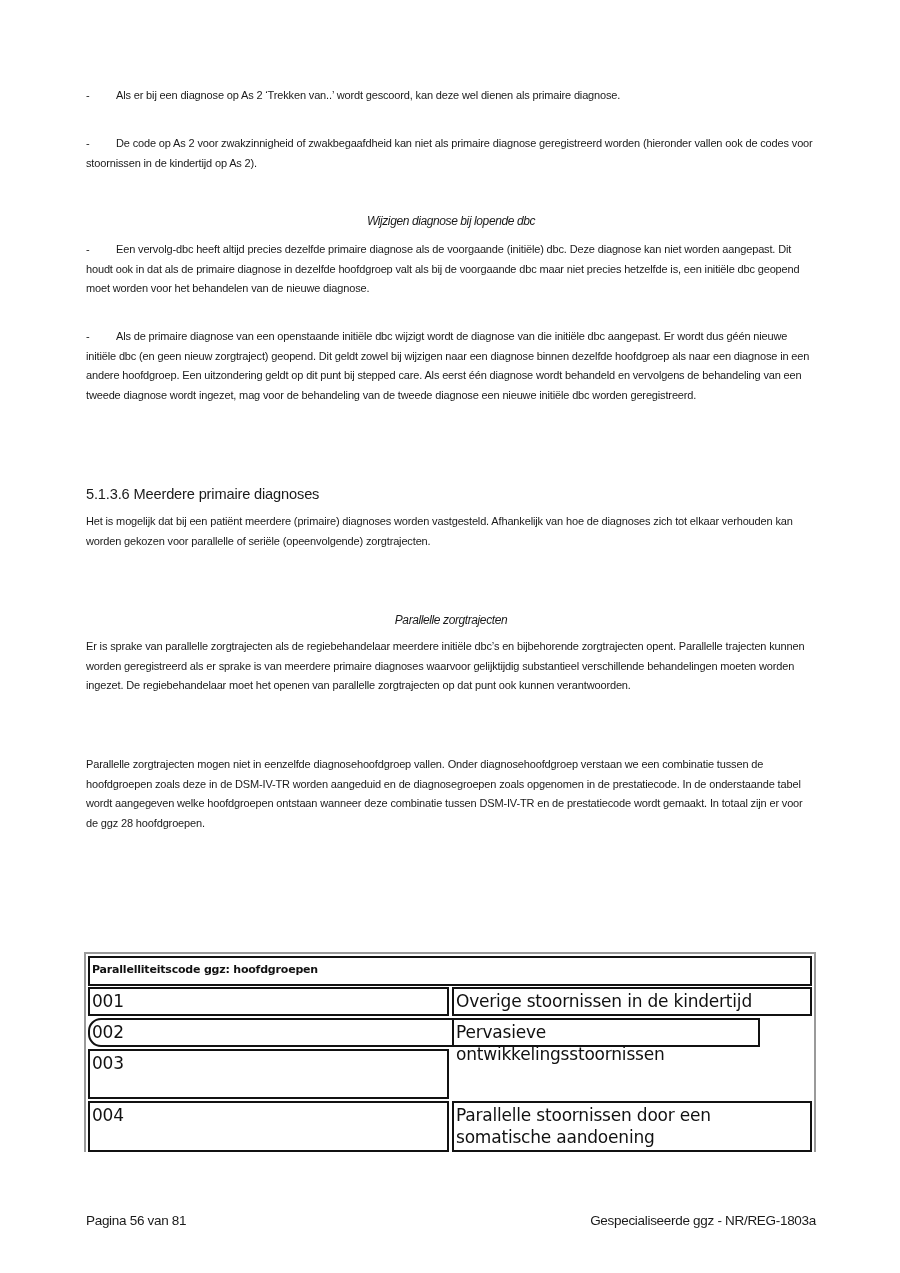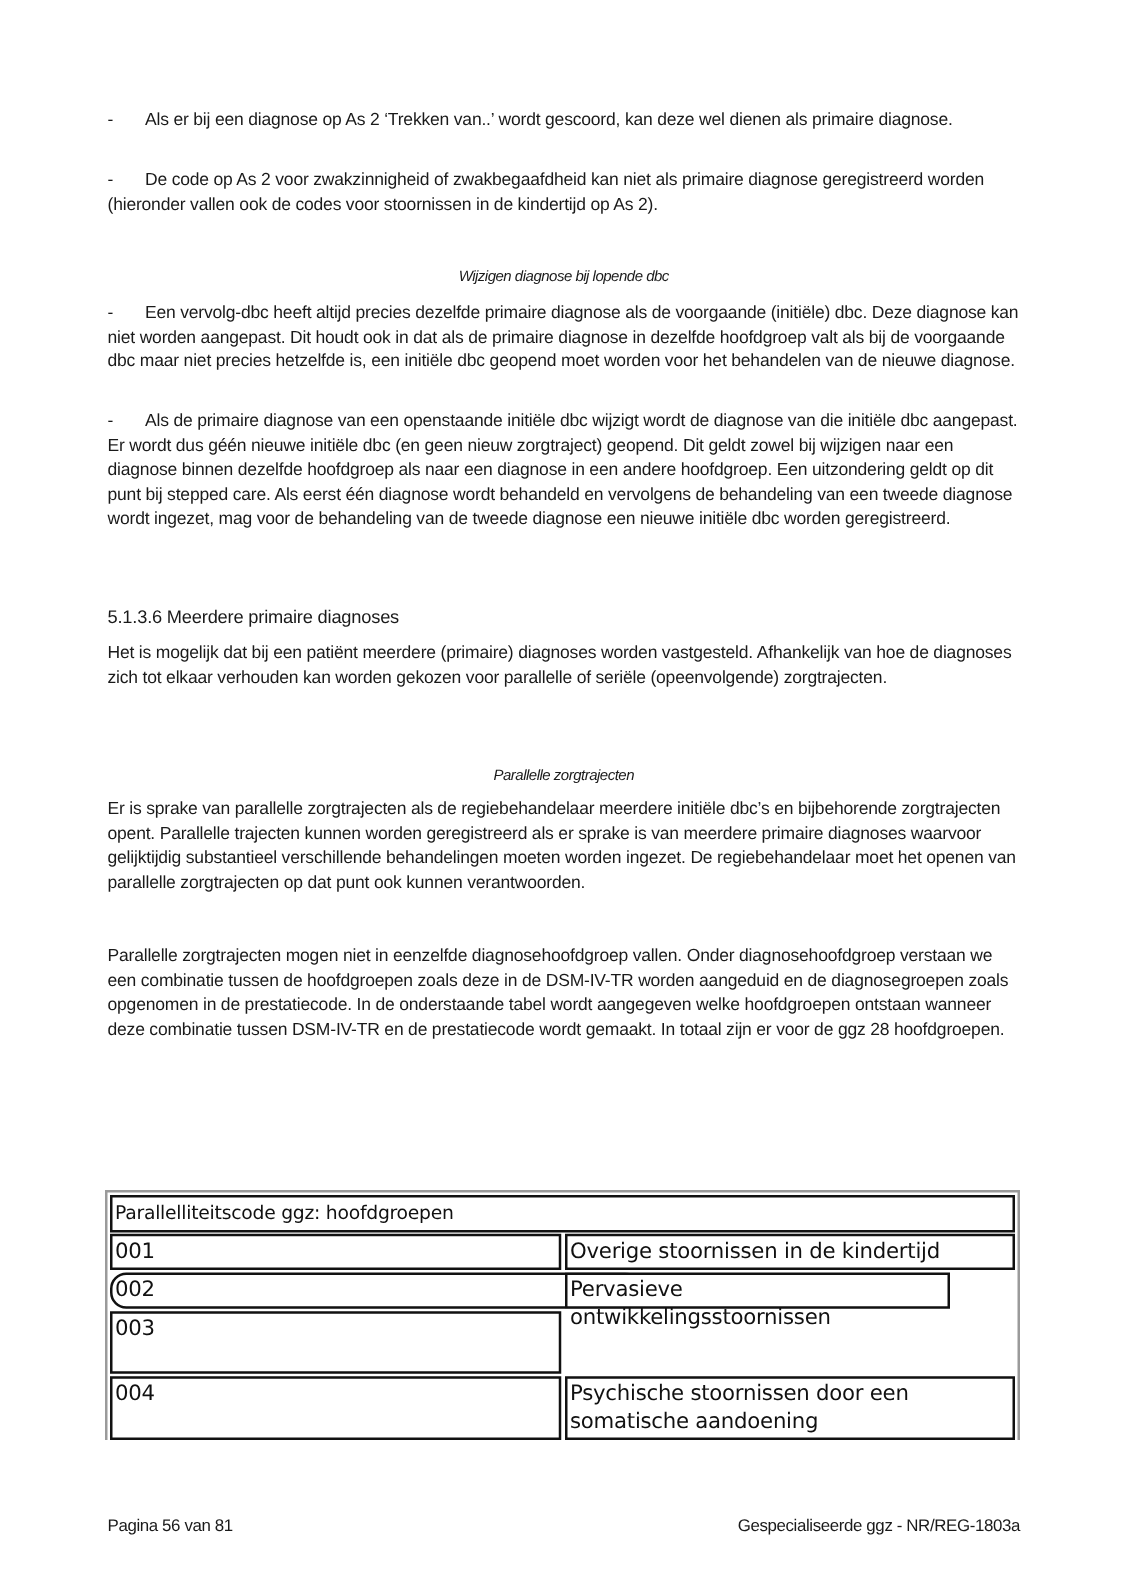--- a/index.html
+++ b/index.html
@@ -1,38 +1,38 @@
 <!DOCTYPE html>
 <html><head>
   <meta charset="utf-8">
   <style>
     html, body { margin: 0; padding: 0; }
     body {
       width: 900px; height: 1273px; background: #ffffff; position: relative;
       font-family: "Liberation Sans", sans-serif; color: #1a1a1a; overflow: hidden;
     }
     .p {
-      font-size: 14px; line-height: 19.6px; margin: 0; letter-spacing: -0.15px;
+      font-size: 11px; line-height: 19.6px; margin: 0; letter-spacing: -0.15px;
       font-family: "Liberation Sans", sans-serif;
     }
     .bullet .dash { display: inline-block; width: 30px; }
     .ital { font-style: italic; font-size: 12px; letter-spacing: -0.4px; text-align: center; }
     .heading { font-size: 14.6px; }
 
     .tbl-wrap {
       position: absolute; left: 84px; top: 952px; width: 732px; height: 200px;
       border-top: 2px solid #9a9a9a; border-left: 2px solid #9a9a9a; border-right: 2px solid #9a9a9a;
       box-sizing: border-box;
     }
     .cell {
       position: absolute; border: 2px solid #111; box-sizing: border-box; background: #fff;
       font-family: "DejaVu Sans", sans-serif; font-size: 17px; line-height: 22px; color: #111;
       padding: 1px 2px; letter-spacing: -0.2px;
     }
-    .cell.hdr { font-weight: normal; font-size: 15px; }
+    .cell.hdr { font-weight: bold; font-size: 11px; }
 
     .footer-left, .footer-right {
       position: absolute; top: 1213px; font-size: 13.5px; letter-spacing: -0.3px;
     }
     .footer-left { left: 86px; }
     .footer-right { right: 84px; }
   </style>
 </head>
 <body>
 
@@ -63,17 +63,17 @@
 
   <div class="cell" style="left:2px;top:33px;width:361px;height:29px;">001</div>
   <div class="cell" style="left:366px;top:33px;width:360px;height:29px;">Overige stoornissen in de kindertijd</div>
 
   <div class="cell" style="left:2px;top:64px;width:425px;height:29px;border-radius:13px;">002</div>
   <div class="cell" style="left:366px;top:64px;width:308px;height:29px;">Pervasieve ontwikkelingsstoornissen</div>
 
   <div class="cell" style="left:2px;top:95px;width:361px;height:50px;">003</div>
 
   <div class="cell" style="left:2px;top:147px;width:361px;height:51px;">004</div>
-  <div class="cell" style="left:366px;top:147px;width:360px;height:51px;">Psychische stoornissen door een somatische aandoening</div>
+  <div class="cell" style="left:366px;top:147px;width:360px;height:51px;">Parallelle stoornissen door een somatische aandoening</div>
 </div>
 
 <div class="footer-left">Pagina 56 van 81</div>
 <div class="footer-right">Gespecialiseerde ggz - NR/REG-1803a</div>
 
 </body></html>

